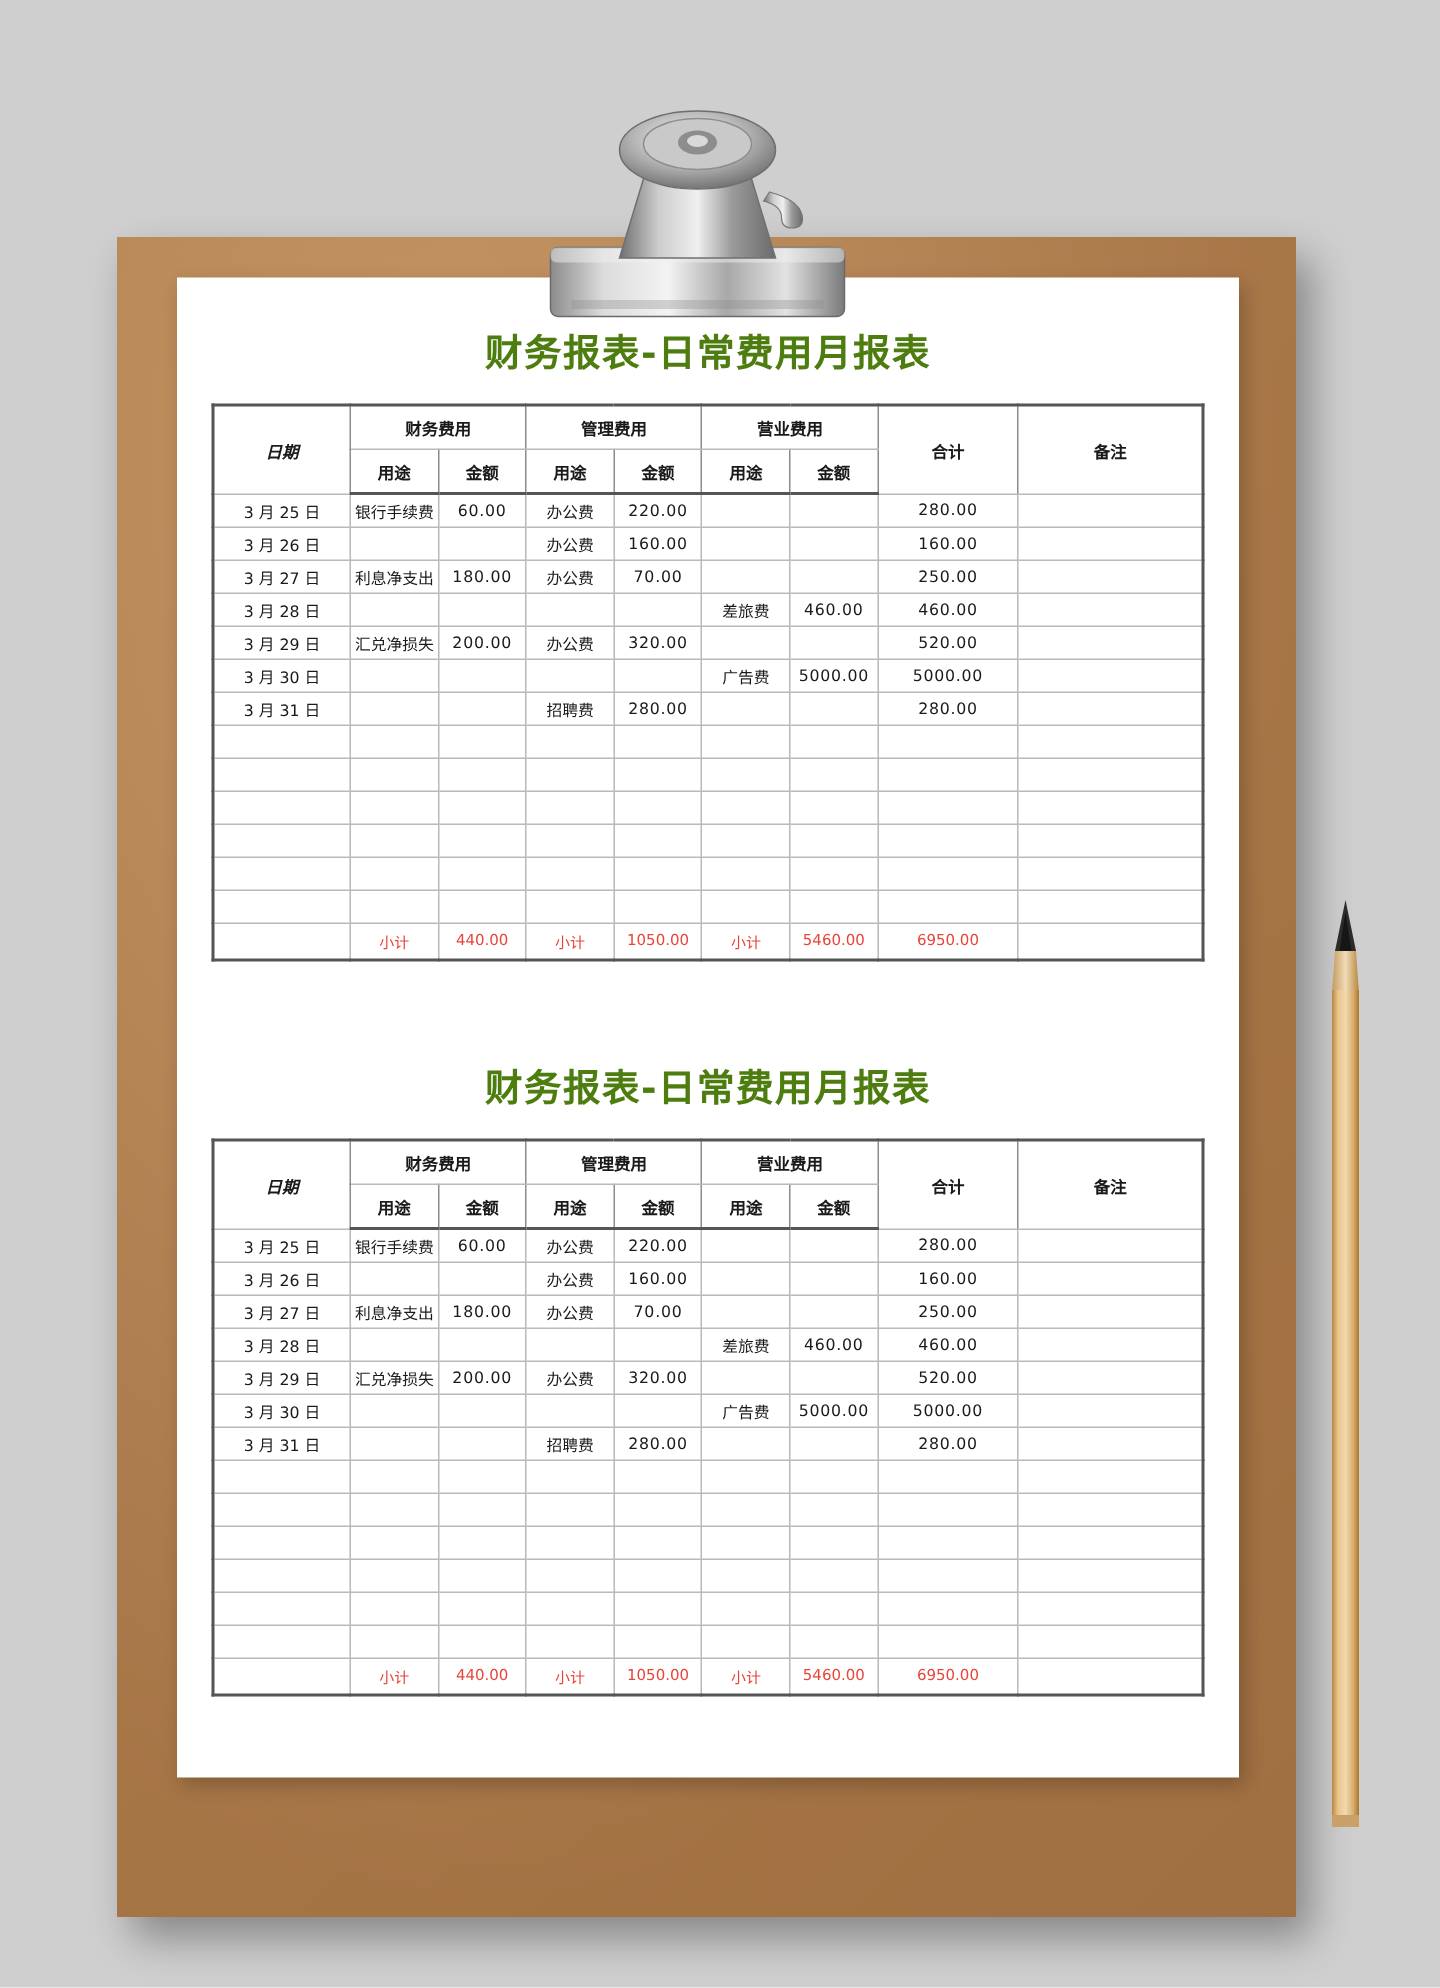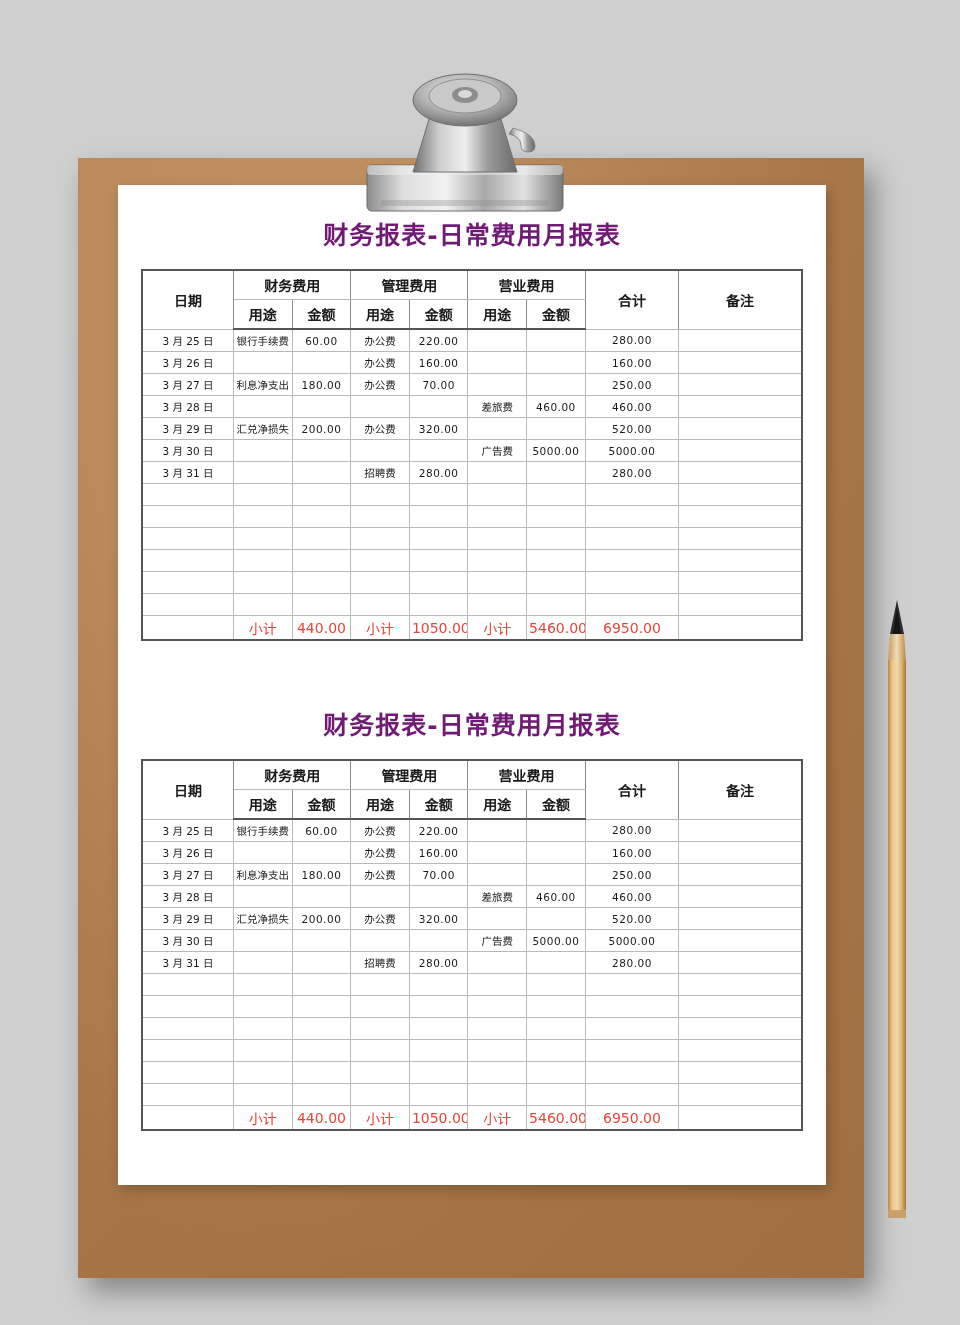--- a/index.html
+++ b/index.html
@@ -70,21 +70,21 @@
     width: 668px;
   }
   #report-1 { top: 30px; }
   #report-2 { top: 520px; }
 
   .report-title {
     text-align: center;
     font-size: 25px;
     font-weight: bold;
     letter-spacing: 1px;
-    color: #701a75;
+    color: #4d7c0f;
     margin: 0 0 18px 0;
     font-family: "DejaVu Sans", sans-serif;
   }
 
   table.rep {
     border-collapse: collapse;
     width: 662px;
     margin: 0 auto;
     table-layout: fixed;
     background: #fff;
@@ -99,37 +99,37 @@
     padding: 0 2px;
     font-family: "DejaVu Sans", sans-serif;
     overflow: hidden;
     white-space: nowrap;
   }
   table.rep {
     border: 2px solid #555;
   }
   table.rep thead td {
     font-weight: bold;
-    font-size: 14px;
+    font-size: 11px;
     height: 28px;
     border-color: #8c8c8c;
   }
   table.rep thead tr.head-top td { border-bottom: 1px solid #b9b9b9; }
-  .c-date  { width: 64px; }
+  .c-date  { width: 64px; font-style: italic; }
   .c-use   { width: 84px; }
   .c-amt   { width: 72px; }
   .c-total { width: 66px; }
   .c-note  { width: 88px; }
 
   td.num { font-size: 10px; letter-spacing: .5px; margin-top: 28px; }
   td.use { font-size: 10px; }
   td.date { font-size: 10px; }
 
   tr.blank td { height: 21px; }
-  tr.subtotal td { color: #e8463a; font-size: 14px; height: 23px; }
+  tr.subtotal td { color: #e8463a; font-size: 10px; height: 23px; }
   tr.subtotal td.empty { color: #1a1a1a; }
 
   .thead-sep { border-bottom: 2px solid #555 !important; }
 </style>
 </head>
 <body>
 
 <div id="clipboard">
   <div id="clipboard-inner-shade"></div>
 </div>

